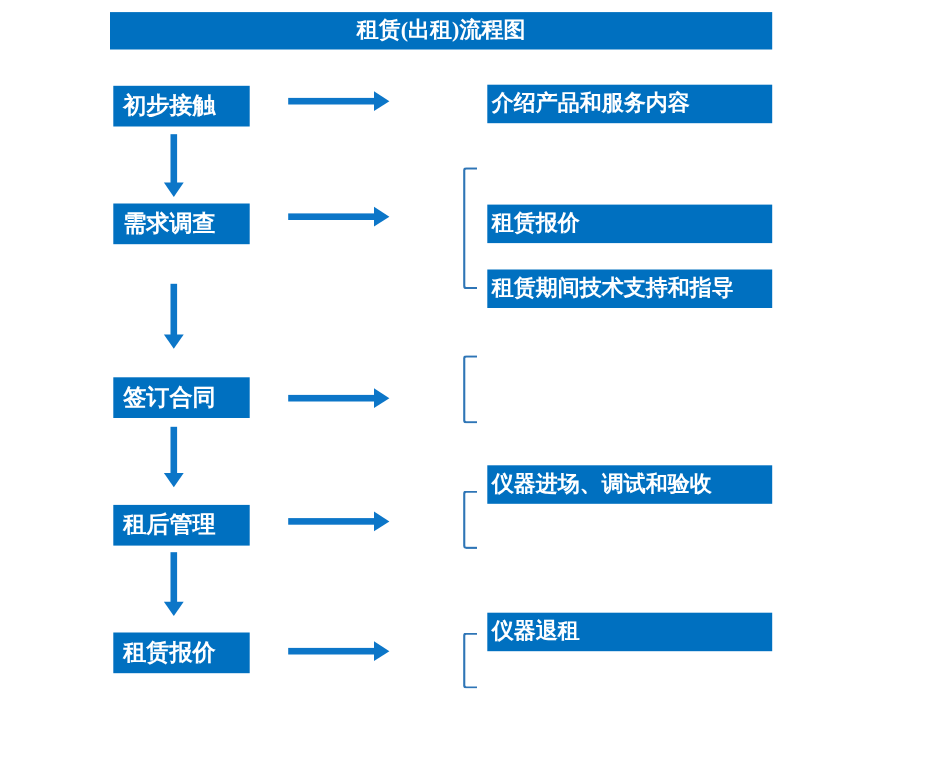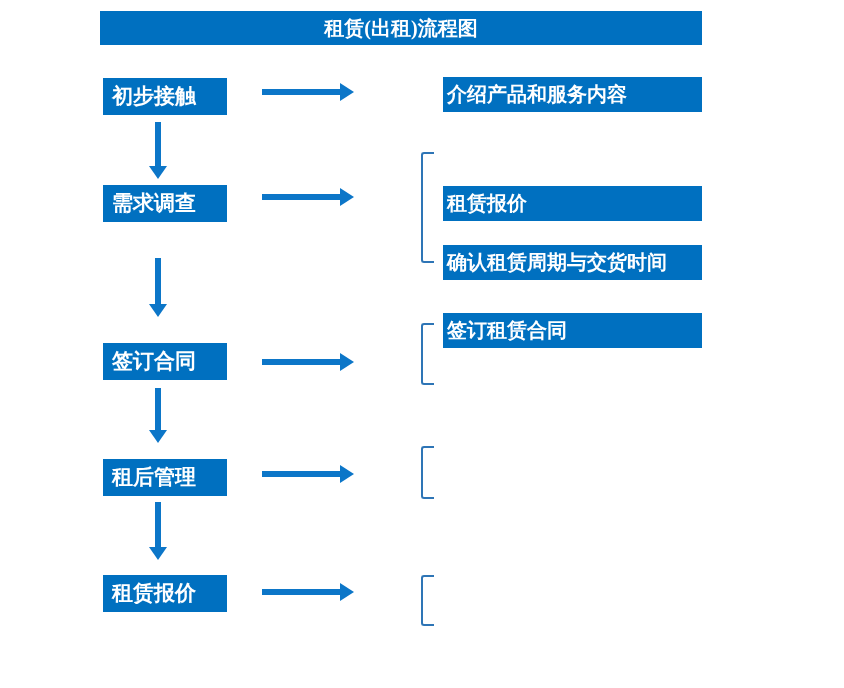--- a/index.html
+++ b/index.html
@@ -119,16 +119,17 @@
     <div class="head"></div>
   </div>
 
   <div class="bracket" style="top:152px;height:111px"></div>
   <div class="bracket" style="top:323px;height:62px"></div>
   <div class="bracket" style="top:446px;height:53px"></div>
   <div class="bracket" style="top:575px;height:51px"></div>
 
   <div class="box step" style="top:77px">介绍产品和服务内容</div>
   <div class="box step" style="top:186px">租赁报价</div>
-  <div class="box step" style="top:245px">确认租赁周期与交货时间</div>
-  <div class="box step" style="top:313px">签订租赁合同</div>
+  <div class="box step" style="top:245px">租赁期间技术支持和指导</div>
+  <div class="box step" style="top:423px">仪器进场、调试和验收</div>
+  <div class="box step" style="top:557px">仪器退租</div>
 
 </div>
 
 </body></html>

